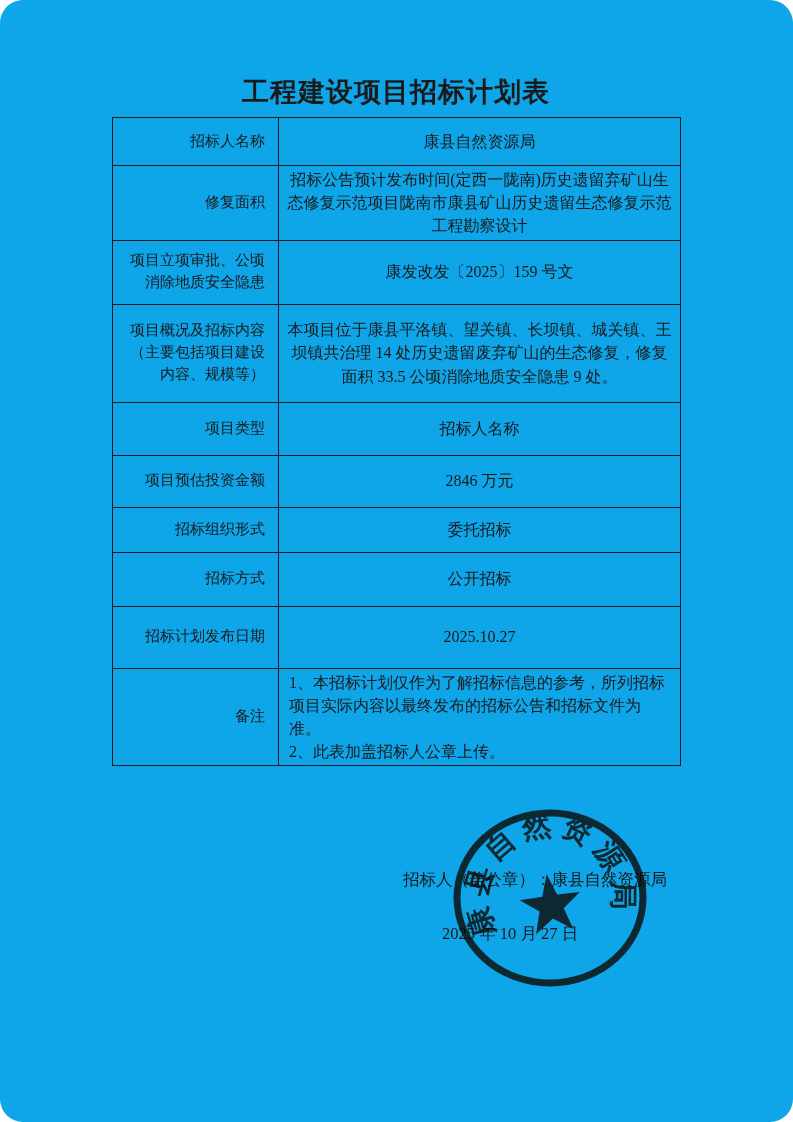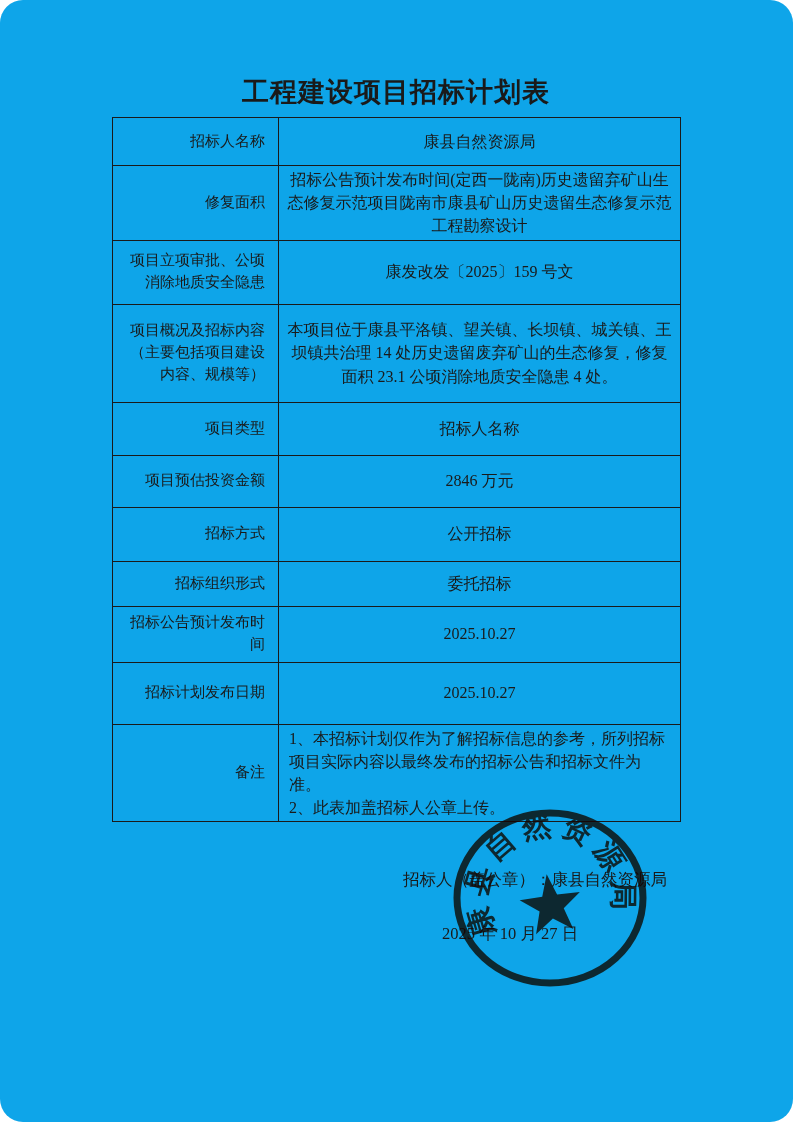--- a/index.html
+++ b/index.html
@@ -107,41 +107,37 @@
       <tr style="height:64px">
         <td class="label">修复面积</td>
         <td class="value">招标公告预计发布时间(定西一陇南)历史遗留弃矿山生态修复示范项目陇南市康县矿山历史遗留生态修复示范工程勘察设计</td>
       </tr>
       <tr style="height:64px">
         <td class="label">项目立项审批、公顷消除地质安全隐患</td>
         <td class="value">康发改发〔2025〕159 号文</td>
       </tr>
       <tr style="height:98px">
         <td class="label">项目概况及招标内容（主要包括项目建设内容、规模等）</td>
-        <td class="value">本项目位于康县平洛镇、望关镇、长坝镇、城关镇、王坝镇共治理 14 处历史遗留废弃矿山的生态修复，修复面积 23.1 公顷消除地质安全隐患 4 处。</td>
+        <td class="value">本项目位于康县平洛镇、望关镇、长坝镇、城关镇、王坝镇共治理 14 处历史遗留废弃矿山的生态修复，修复面积 33.5 公顷消除地质安全隐患 9 处。</td>
       </tr>
       <tr style="height:53px">
         <td class="label">项目类型</td>
         <td class="value">招标人名称</td>
       </tr>
       <tr style="height:52px">
         <td class="label">项目预估投资金额</td>
         <td class="value">2846 万元</td>
       </tr>
-      <tr style="height:54px">
-        <td class="label">招标方式</td>
-        <td class="value">公开招标</td>
-      </tr>
       <tr style="height:45px">
         <td class="label">招标组织形式</td>
         <td class="value">委托招标</td>
       </tr>
-      <tr style="height:56px">
-        <td class="label">招标公告预计发布时间</td>
-        <td class="value">2025.10.27</td>
+      <tr style="height:54px">
+        <td class="label">招标方式</td>
+        <td class="value">公开招标</td>
       </tr>
       <tr style="height:62px">
         <td class="label">招标计划发布日期</td>
         <td class="value">2025.10.27</td>
       </tr>
       <tr style="height:83px">
         <td class="label">备注</td>
         <td class="value remark">
           <div>1、本招标计划仅作为了解招标信息的参考，所列招标项目实际内容以最终发布的招标公告和招标文件为准。</div>
           <div>2、此表加盖招标人公章上传。</div>

